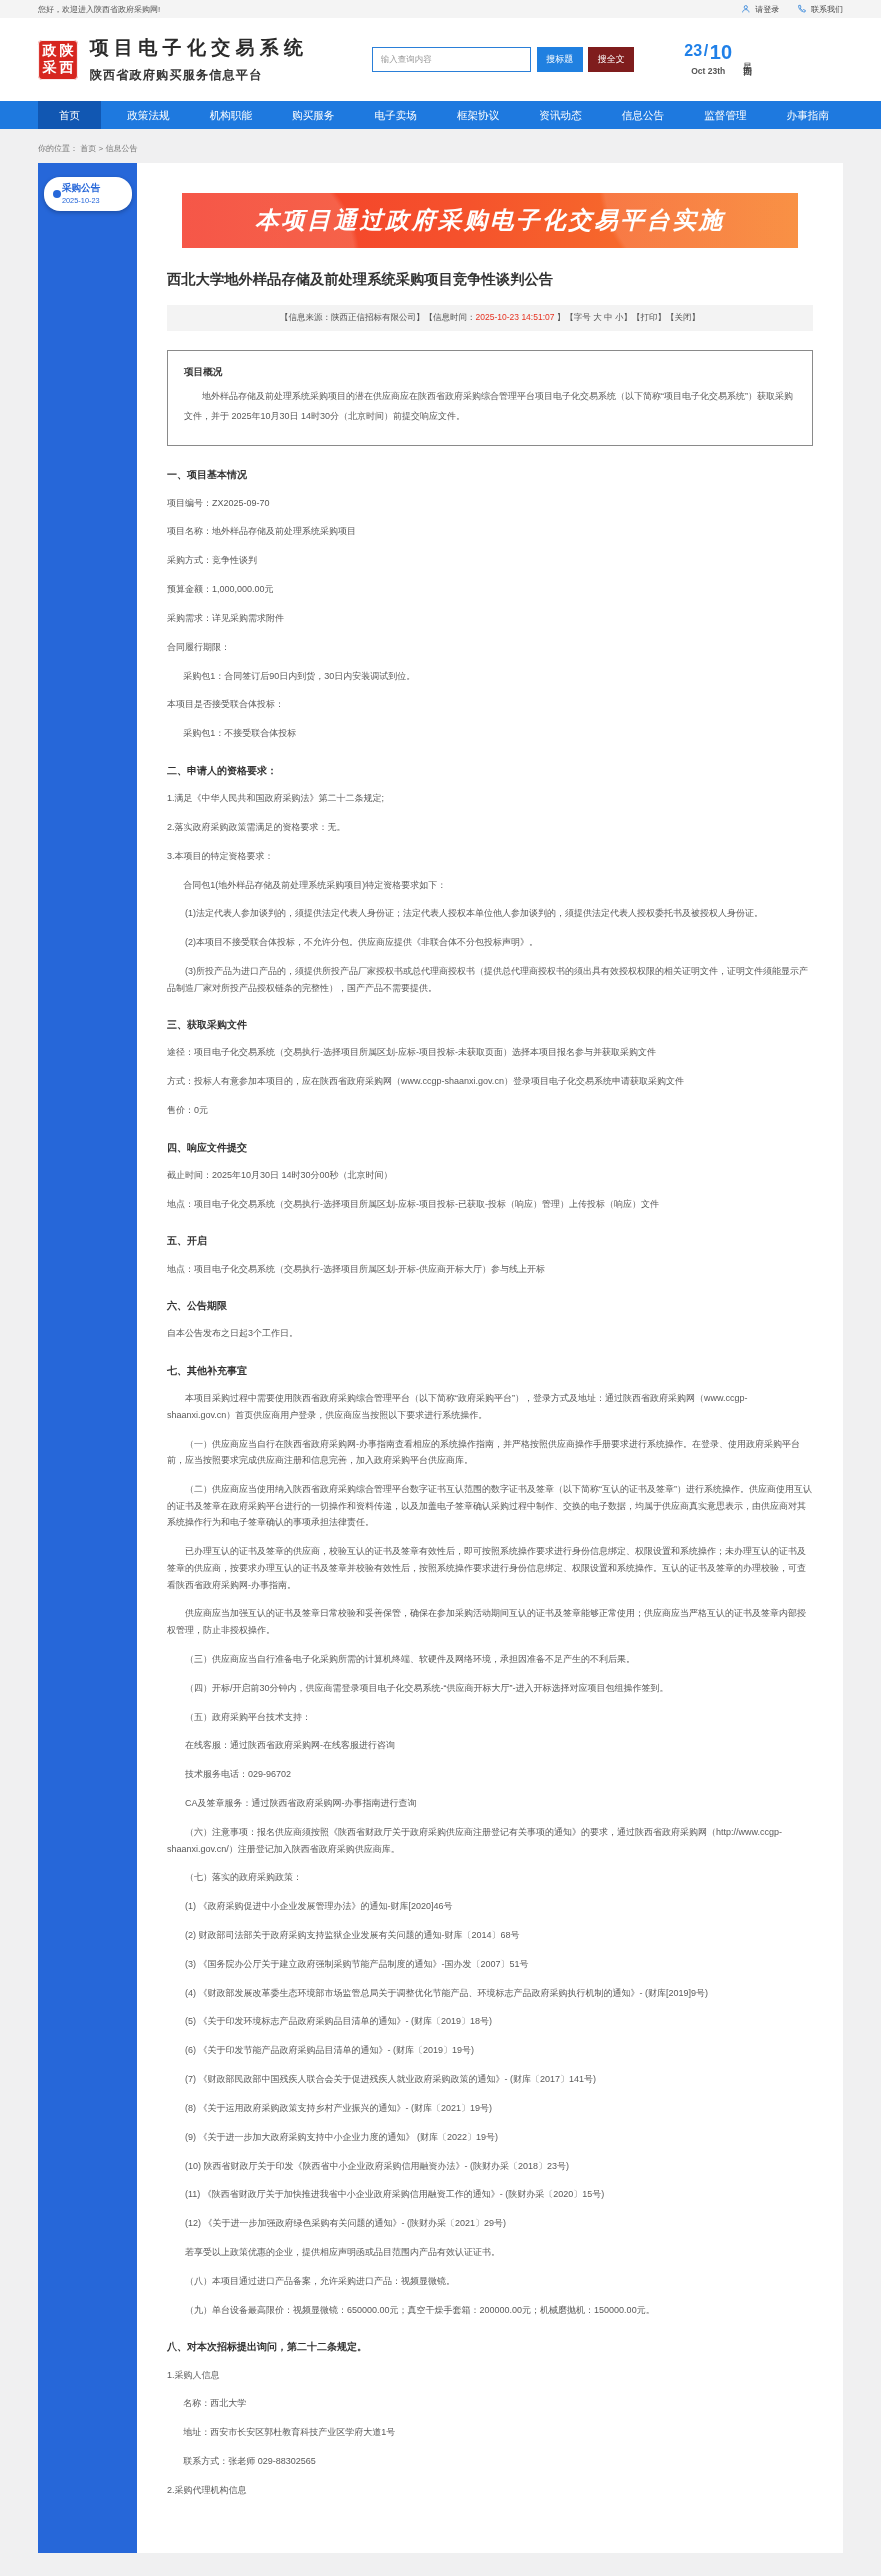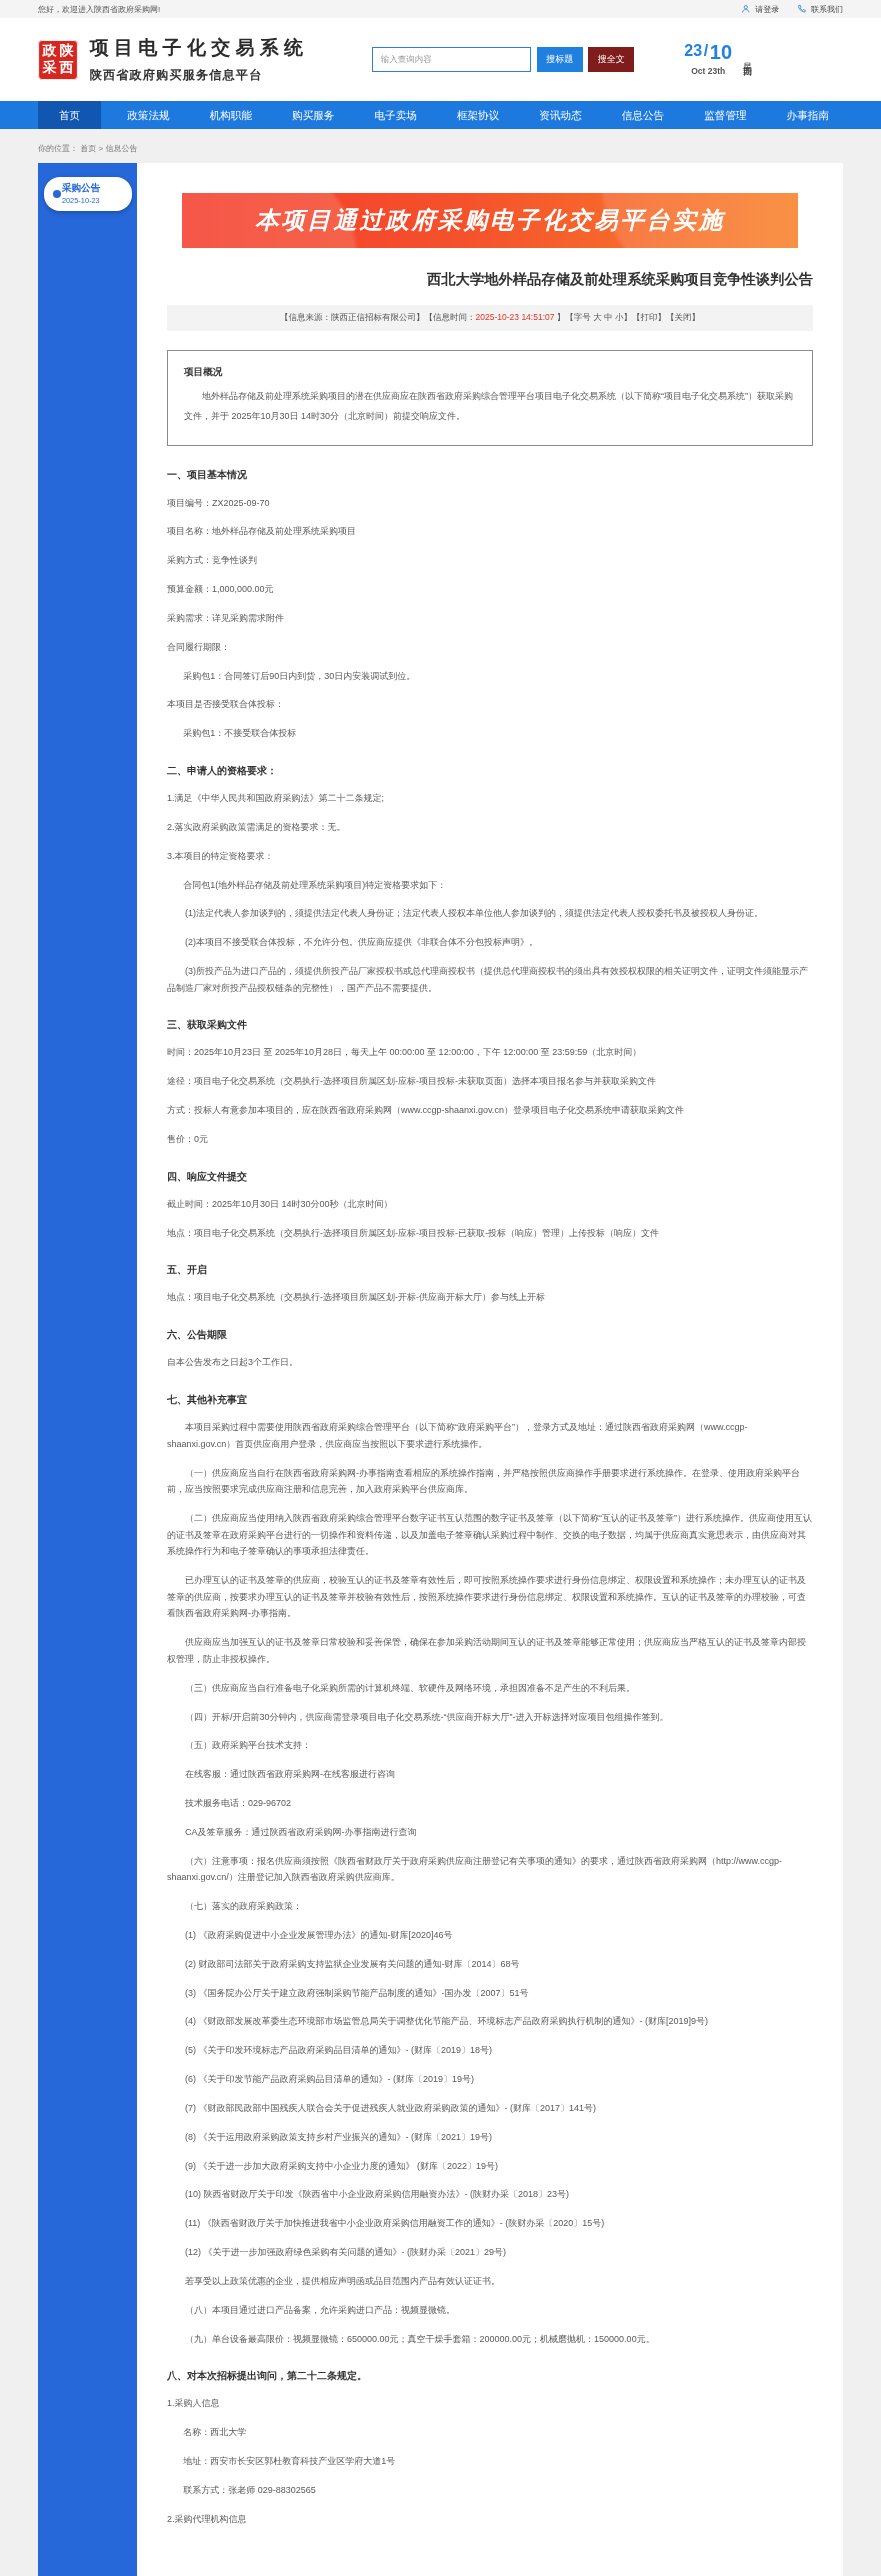--- a/index.html
+++ b/index.html
@@ -56,21 +56,21 @@
   .side-cat { color:#2667d9; font-size:9.6px; font-weight:bold; }
   .side-date { color:#2667d9; font-size:7.4px; margin-top:1.6px; }
 
   .panel { flex:1; background:#fff; padding:30px 30px 42px; }
   .banner { margin:0 15px; height:55px; display:flex; align-items:center; justify-content:center;
     background:linear-gradient(90deg,#f43b2a 0%,#f5512c 45%,#f8822b 100%); position:relative; overflow:hidden; }
   .banner::before { content:""; position:absolute; inset:0;
     background:radial-gradient(circle at 12% 120%, rgba(255,255,255,.14) 0 18%, transparent 19%),
                radial-gradient(circle at 88% -30%, rgba(255,255,255,.12) 0 22%, transparent 23%); }
   .banner-text { color:#fff; font-size:23.4px; font-weight:bold; font-style:italic; letter-spacing:2.7px; position:relative; }
-  .article-title { text-align:right; font-size:14.3px; font-weight:bold; color:#333; margin:22px 0 16px; }
+  .article-title { text-align:left; font-size:14.3px; font-weight:bold; color:#333; margin:22px 0 16px; }
   .meta-bar { background:#f3f3f3; padding:7px 0; text-align:center; font-size:8.5px; color:#555; }
   .meta-bar .red { color:#e63322; }
   .meta-action { cursor:pointer; }
 
   .overview-box { border:1.1px solid #8a8a8a; margin-top:19px; padding:15px 16px 19px; }
   .overview-box h3 { font-size:9.6px; color:#333; }
   .overview-box p { font-size:9px; color:#595959; line-height:2.25; text-indent:2em; margin-top:7.4px; }
 
   .sections h2 { font-size:10px; color:#333; margin:22px 0 4.2px; }
   .sections p { font-size:9px; color:#595959; line-height:1.85; margin:12.2px 0; }
@@ -197,21 +197,20 @@
           <p class="ind">采购包1：不接受联合体投标</p>
           <h2>二、申请人的资格要求：</h2>
           <p>1.满足《中华人民共和国政府采购法》第二十二条规定;</p>
           <p>2.落实政府采购政策需满足的资格要求：无。</p>
           <p>3.本项目的特定资格要求：</p>
           <p class="ind">合同包1(地外样品存储及前处理系统采购项目)特定资格要求如下：</p>
           <p class="ti">(1)法定代表人参加谈判的，须提供法定代表人身份证；法定代表人授权本单位他人参加谈判的，须提供法定代表人授权委托书及被授权人身份证。</p>
           <p class="ti">(2)本项目不接受联合体投标，不允许分包。供应商应提供《非联合体不分包投标声明》。</p>
           <p class="ti">(3)所投产品为进口产品的，须提供所投产品厂家授权书或总代理商授权书（提供总代理商授权书的须出具有效授权权限的相关证明文件，证明文件须能显示产品制造厂家对所投产品授权链条的完整性），国产产品不需要提供。</p>
           <h2>三、获取采购文件</h2>
-          <p>时间：2025年10月23日 至 2025年10月28日，每天上午 00:00:00 至 12:00:00，下午 12:00:00 至 23:59:59（北京时间）</p>
           <p>途径：项目电子化交易系统（交易执行-选择项目所属区划-应标-项目投标-未获取页面）选择本项目报名参与并获取采购文件</p>
           <p>方式：投标人有意参加本项目的，应在陕西省政府采购网（www.ccgp-shaanxi.gov.cn）登录项目电子化交易系统申请获取采购文件</p>
           <p>售价：0元</p>
           <h2>四、响应文件提交</h2>
           <p>截止时间：2025年10月30日 14时30分00秒（北京时间）</p>
           <p>地点：项目电子化交易系统（交易执行-选择项目所属区划-应标-项目投标-已获取-投标（响应）管理）上传投标（响应）文件</p>
           <h2>五、开启</h2>
           <p>地点：项目电子化交易系统（交易执行-选择项目所属区划-开标-供应商开标大厅）参与线上开标</p>
           <h2>六、公告期限</h2>
           <p>自本公告发布之日起3个工作日。</p>

